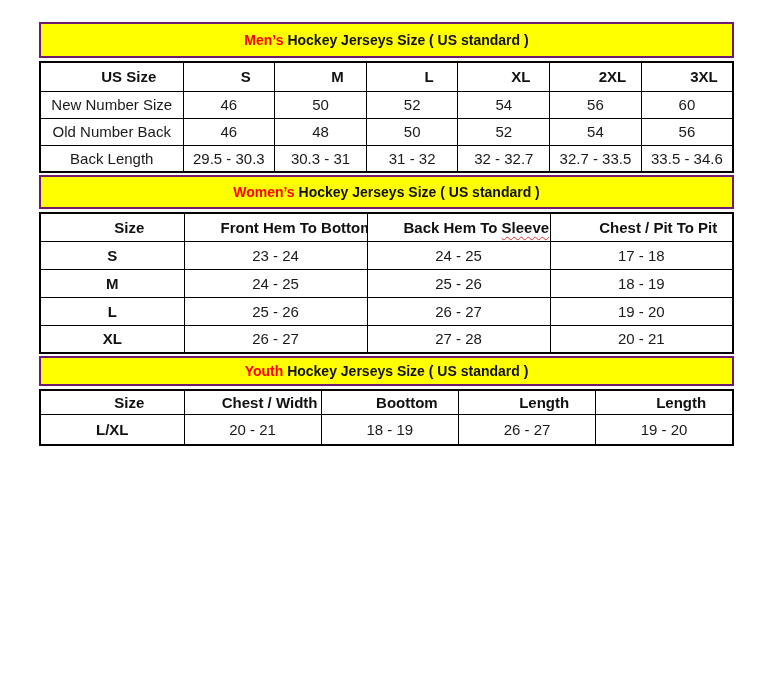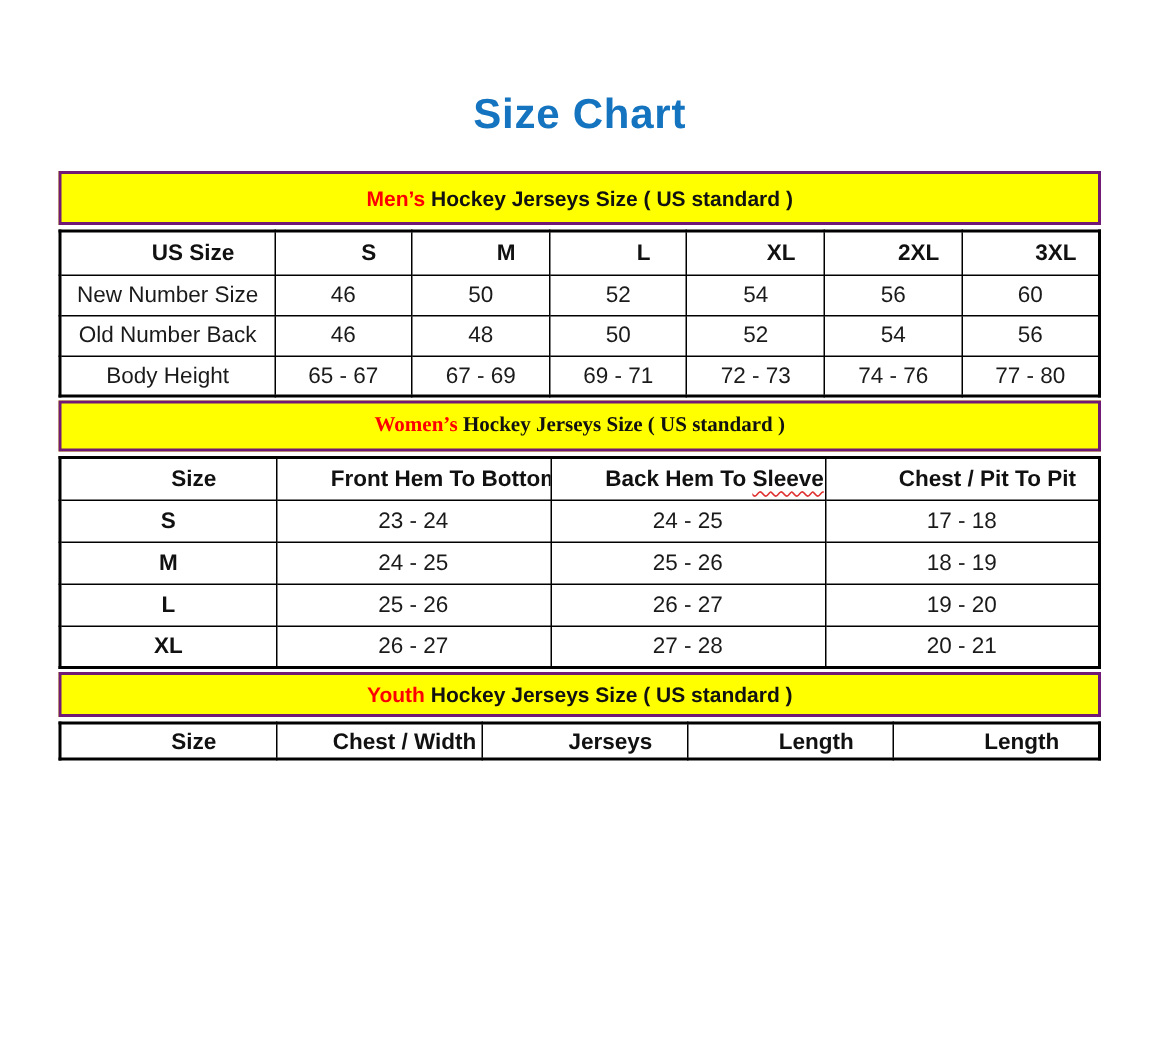--- a/index.html
+++ b/index.html
@@ -25,21 +25,21 @@
     background: #FFFF00;
     border: 2px solid #701a75;
     text-align: right;
     font-weight: bold;
     font-size: 14px;
     color: #111;
     margin-bottom: 3px;
     display: flex; align-items: center; justify-content: center;
   }
   .band.men   { height: 36px; }
-  .band.women { height: 34px; font-family: Liberation Serif, serif; }
+  .band.women { height: 34px; }
   .band.youth { height: 30px; }
   .band .accent { color: #FF0000; white-space: pre; }
   .band .rest   { white-space: pre; }
   table {
     border-collapse: collapse;
     width: 695px;
     table-layout: fixed;
     margin-bottom: 2px;
   }
   th, td {
@@ -67,21 +67,20 @@
     text-decoration-color: #E03131;
     text-decoration-thickness: 1px;
     text-underline-offset: 3px;
   }
 </style>
 </head>
 <body>
 
 <div>
 
-  <h1 class="title">Size Chart</h1>
 
   <div class="chart">
 
     <div class="band men">
       <span class="accent">Men’s</span>
         <span class="rest"> Hockey Jerseys Size ( US standard )</span>
     </div>
 
     <table class="grid-men">
       <colgroup>
@@ -112,27 +111,27 @@
         <tr>
           <td>Old Number Back</td>
           <td>46</td>
           <td>48</td>
           <td>50</td>
           <td>52</td>
           <td>54</td>
           <td>56</td>
         </tr>
         <tr>
-          <td>Body Height</td>
-          <td>65 - 67</td>
-          <td>67 - 69</td>
-          <td>69 - 71</td>
-          <td>72 - 73</td>
-          <td>74 - 76</td>
-          <td>77 - 80</td>
+          <td>Back Length</td>
+          <td>29.5 - 30.3</td>
+          <td>30.3 - 31</td>
+          <td>31 - 32</td>
+          <td>32 - 32.7</td>
+          <td>32.7 - 33.5</td>
+          <td>33.5 - 34.6</td>
         </tr>
       </tbody>
     </table>
 
     <div class="band women">
       <span class="accent">Women’s</span>
         <span class="rest"> Hockey Jerseys Size ( US standard )</span>
     </div>
 
     <table class="grid-women">
@@ -183,23 +182,30 @@
 
     <table class="grid-youth">
       <colgroup>
           <col style="width:144px">
           <col span="4">
         </colgroup>
       <thead>
         <tr>
           <th>Size</th>
           <th>Chest / Width</th>
-          <th>Jerseys</th>
+          <th>Boottom</th>
           <th>Length</th>
           <th>Length</th>
         </tr>
       </thead>
       <tbody>
+        <tr>
+          <td class="row-label-bold">L/XL</td>
+          <td>20 - 21</td>
+          <td>18 - 19</td>
+          <td>26 - 27</td>
+          <td>19 - 20</td>
+        </tr>
       </tbody>
     </table>
 
   </div>
 </div>
 
 </body></html>

